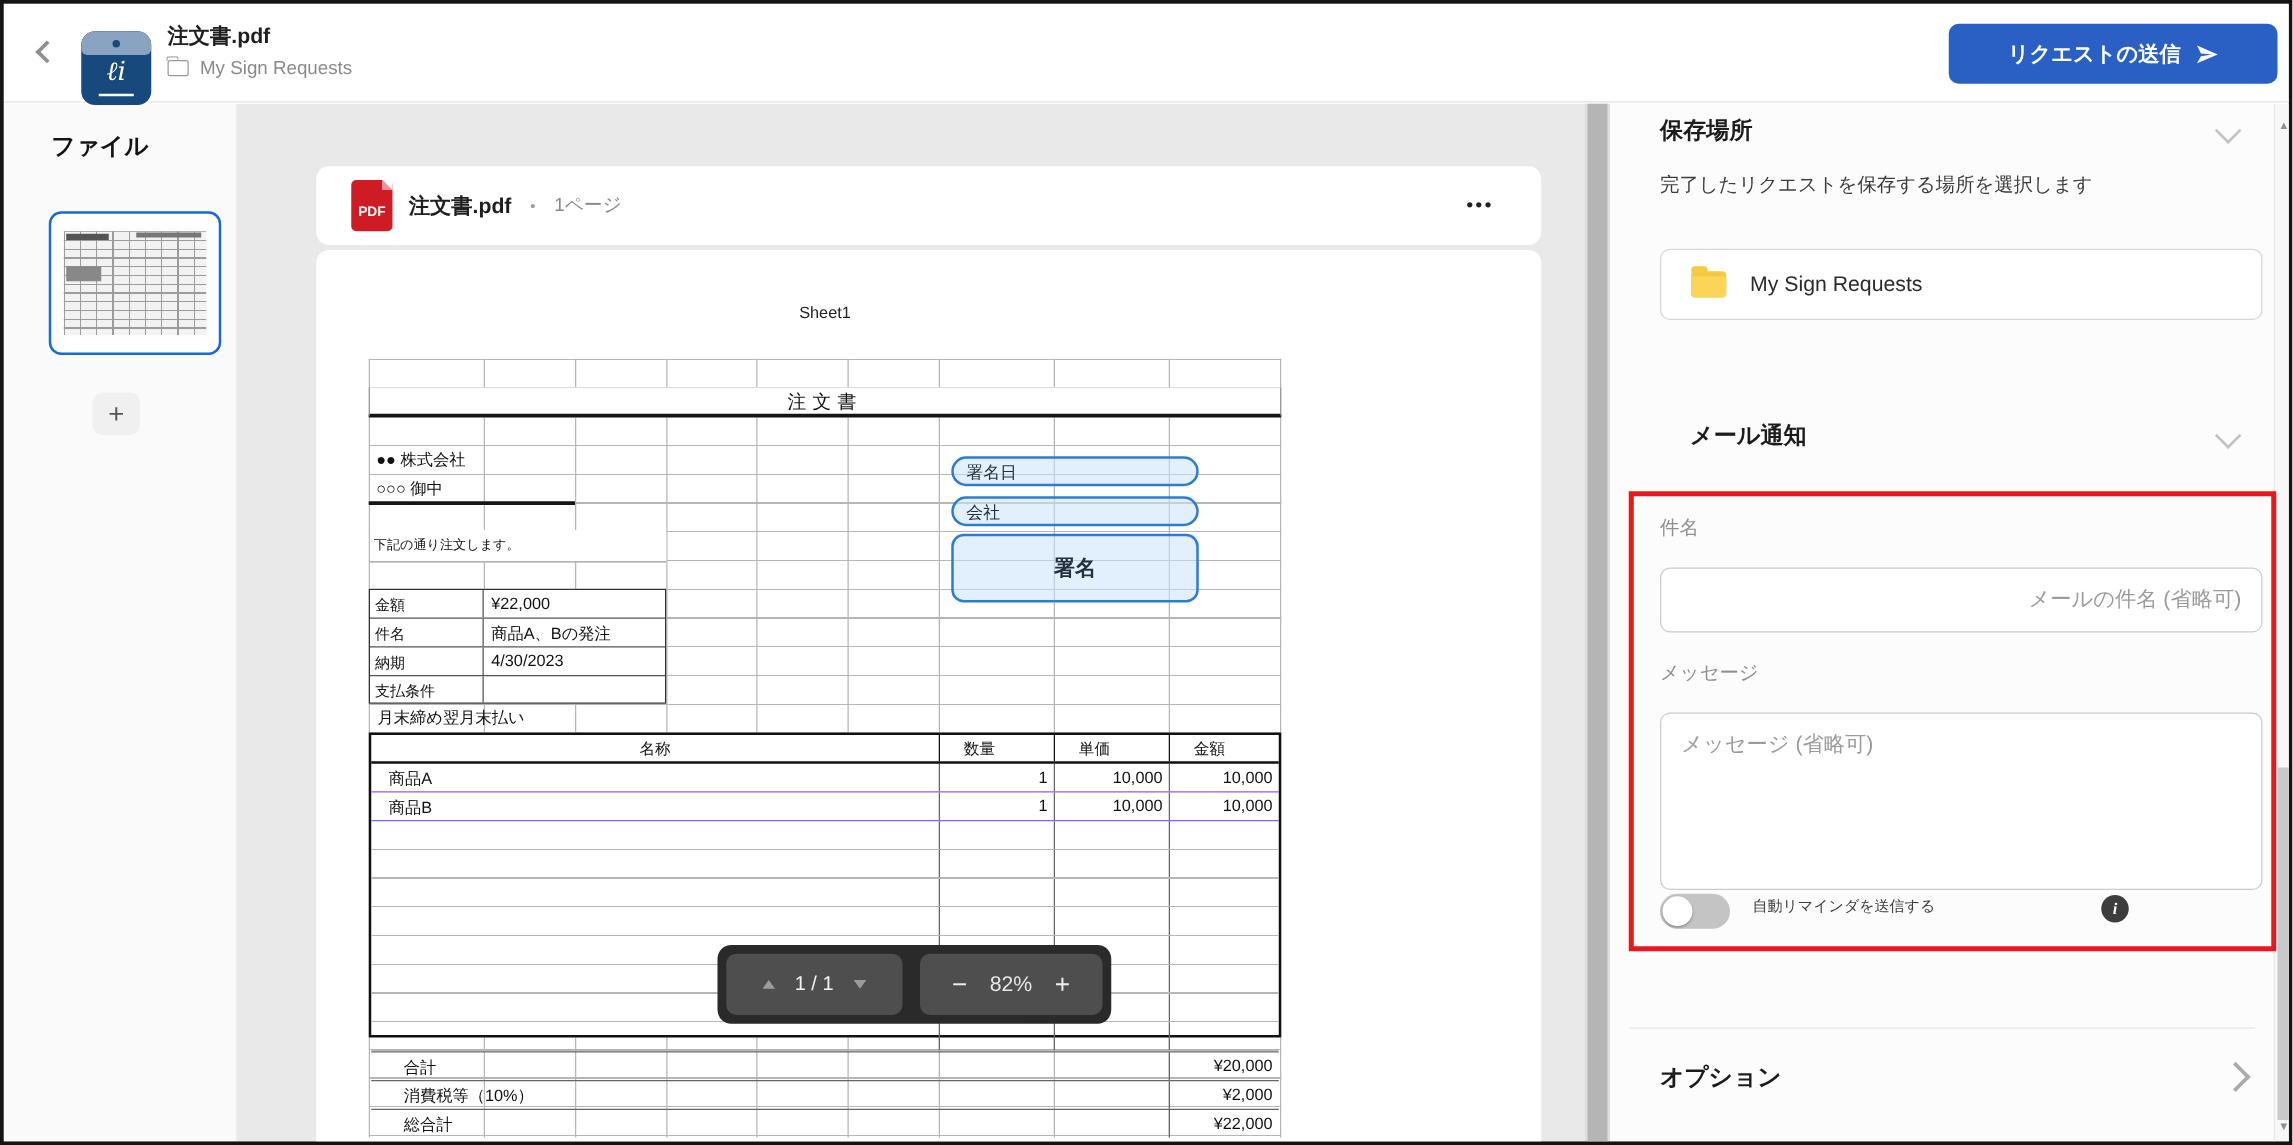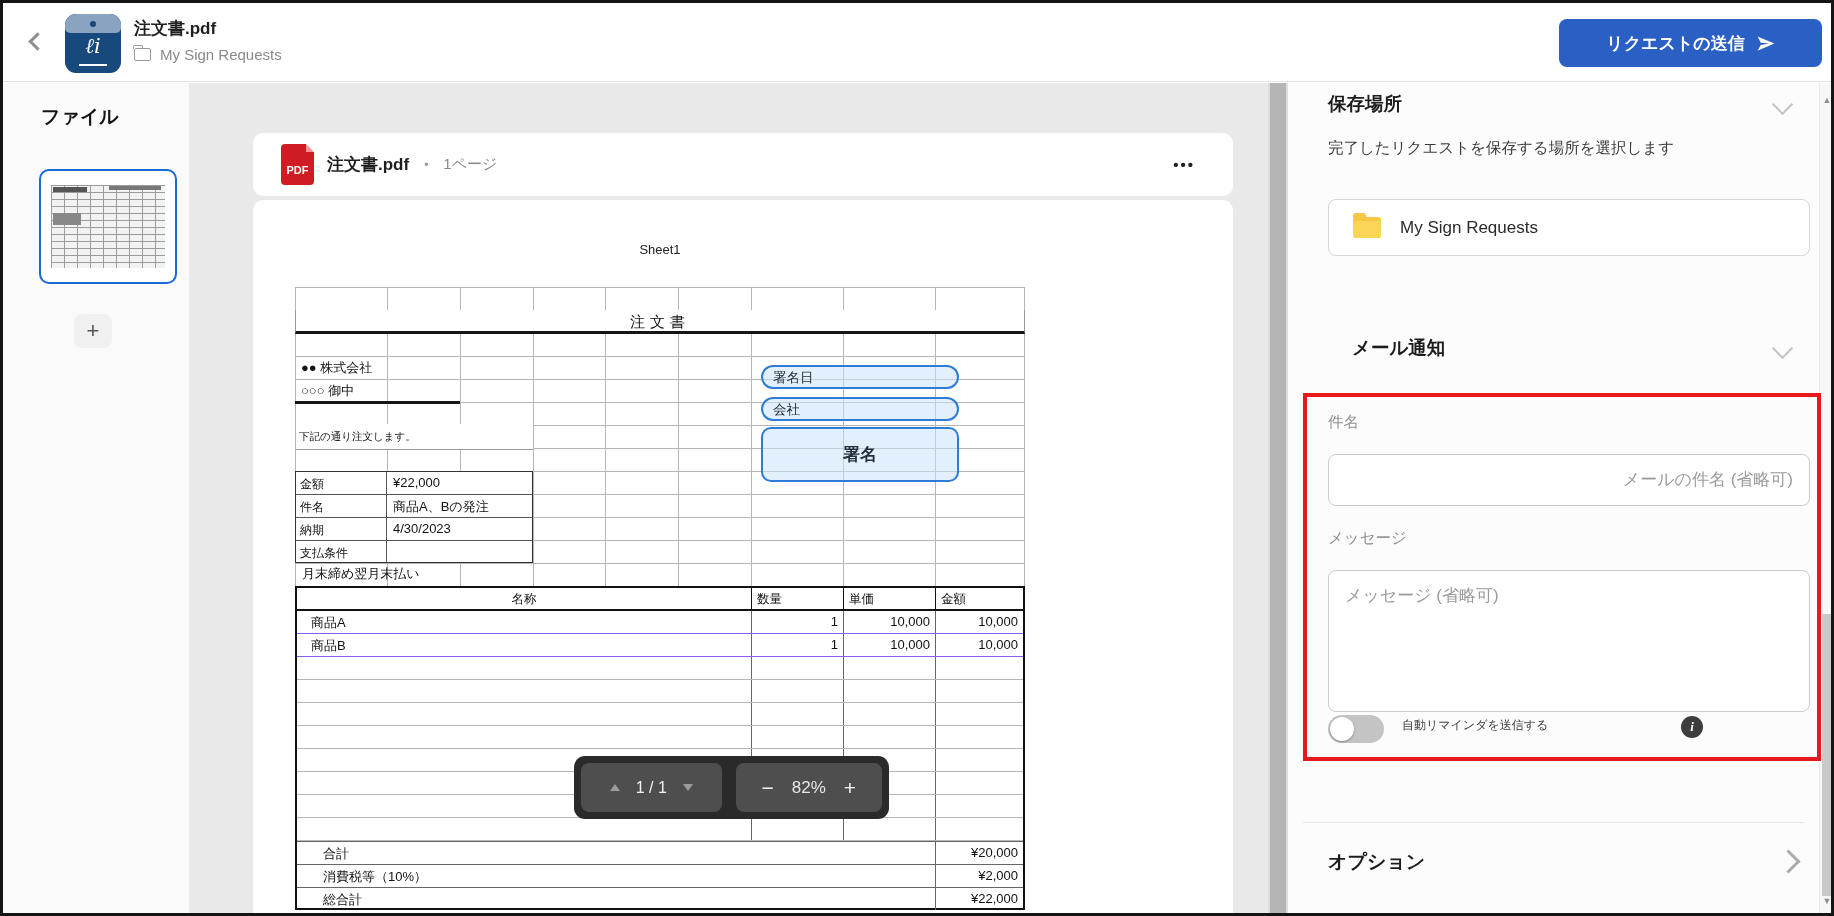--- a/index.html
+++ b/index.html
@@ -7,21 +7,21 @@
   body { font-family:"Liberation Sans","DejaVu Sans",sans-serif; }
   .screen { position:relative; width:1834px; height:916px; background:#fff;
             border:3px solid #141414; overflow:hidden; }
 
   
   .hdr { position:absolute; left:0; top:0; width:100%; height:79px; background:#fff;
          border-bottom:1px solid #e3e3e3; z-index:30; }
   .back-btn { position:absolute; left:22px; top:28px; width:24px; height:24px; cursor:pointer; }
   .chev-left { position:absolute; left:6px; top:4px; width:13px; height:13px;
                border-left:3px solid #8f8f8f; border-bottom:3px solid #8f8f8f; transform:rotate(45deg); }
-  .app-icon { position:absolute; left:62px; top:11px; width:56px; height:59px; background:#17497c;
+  .app-icon { position:absolute; left:62px; top:22px; width:56px; height:59px; background:#17497c;
               border-radius:11px; overflow:hidden; }
   .app-icon .flap { position:absolute; left:0; top:0; width:100%; height:19px; background:#8aa3c0;
                     border-radius:11px 11px 5px 5px; }
   .app-icon .dot { position:absolute; left:25px; top:7px; width:6px; height:6px; border-radius:50%; background:#17497c; }
   .app-icon .glyph { position:absolute; left:0; top:20px; width:100%; text-align:center; color:#fff;
                      font-family:"DejaVu Serif",serif; font-style:italic; font-size:21px; }
   .app-icon .sig-line { position:absolute; left:14px; bottom:7px; width:28px; height:2px; background:#fff; }
   .hdr-title { position:absolute; left:131px; top:14px; font-size:17px; font-weight:bold; color:#1f1f1f; }
   .hdr-crumb { position:absolute; left:131px; top:43px; display:flex; align-items:center; gap:9px;
                color:#8a8a8a; font-size:15px; }
@@ -92,26 +92,26 @@
       border-bottom:1px solid #999; font-size:10.5px; color:#111; line-height:24px; padding-left:3px; }
 
   .summary-box { position:absolute; left:0; top:184px; width:238px; height:92px; background:#fff;
                  border:1px solid #333; }
   .summary-row { display:flex; height:23px; border-bottom:1px solid #555; }
   .summary-row:last-child { border-bottom:none;flex-direction:column; }
   .summary-label { width:91px; border-right:1px solid #555; font-size:12px; color:#111;
                    padding:4px 0 0 4px; }
   .summary-value { flex:1; font-size:13px; color:#111; padding:3px 0 0 6px; }
 
-  .items-table { position:absolute; left:0; top:299px; width:730px; height:324px; background:#fff;
+  .items-table { position:absolute; left:0; top:299px; width:730px; height:244px; background:#fff;
                  border:2px solid #111; }
   .it-head { display:flex; height:23px; border-bottom:2px solid #111; font-size:12.5px; color:#111; }
   .it-head .c-name { flex:1; text-align:center; line-height:22px; }
   .it-head .c-qty,.it-head .c-price,.it-head .c-amt { width:92px; border-left:1px solid #111;
-        padding:3px 0 0 5px; }
+        padding:3px 0 0 19px; }
   .it-head .c-amt { width:88px; }
   .it-row { display:flex; height:23px; border-bottom:1px solid #8b5cf6; font-size:13px; color:#111; }
   .it-row .c-name { flex:1; padding:3px 0 0 14px; }
   .it-row .c-qty,.it-row .c-price,.it-row .c-amt { width:92px; border-left:1px solid #666;
         text-align:right; padding:3px 5px 0 0; }
   .it-row .c-amt { width:88px; }
   .it-empty { height:184px;
      background-image:
        repeating-linear-gradient(to bottom,transparent 0,transparent 22px,#b6b6b6 22px,#b6b6b6 23px),
        linear-gradient(#666,#666),linear-gradient(#666,#666),linear-gradient(#666,#666);

